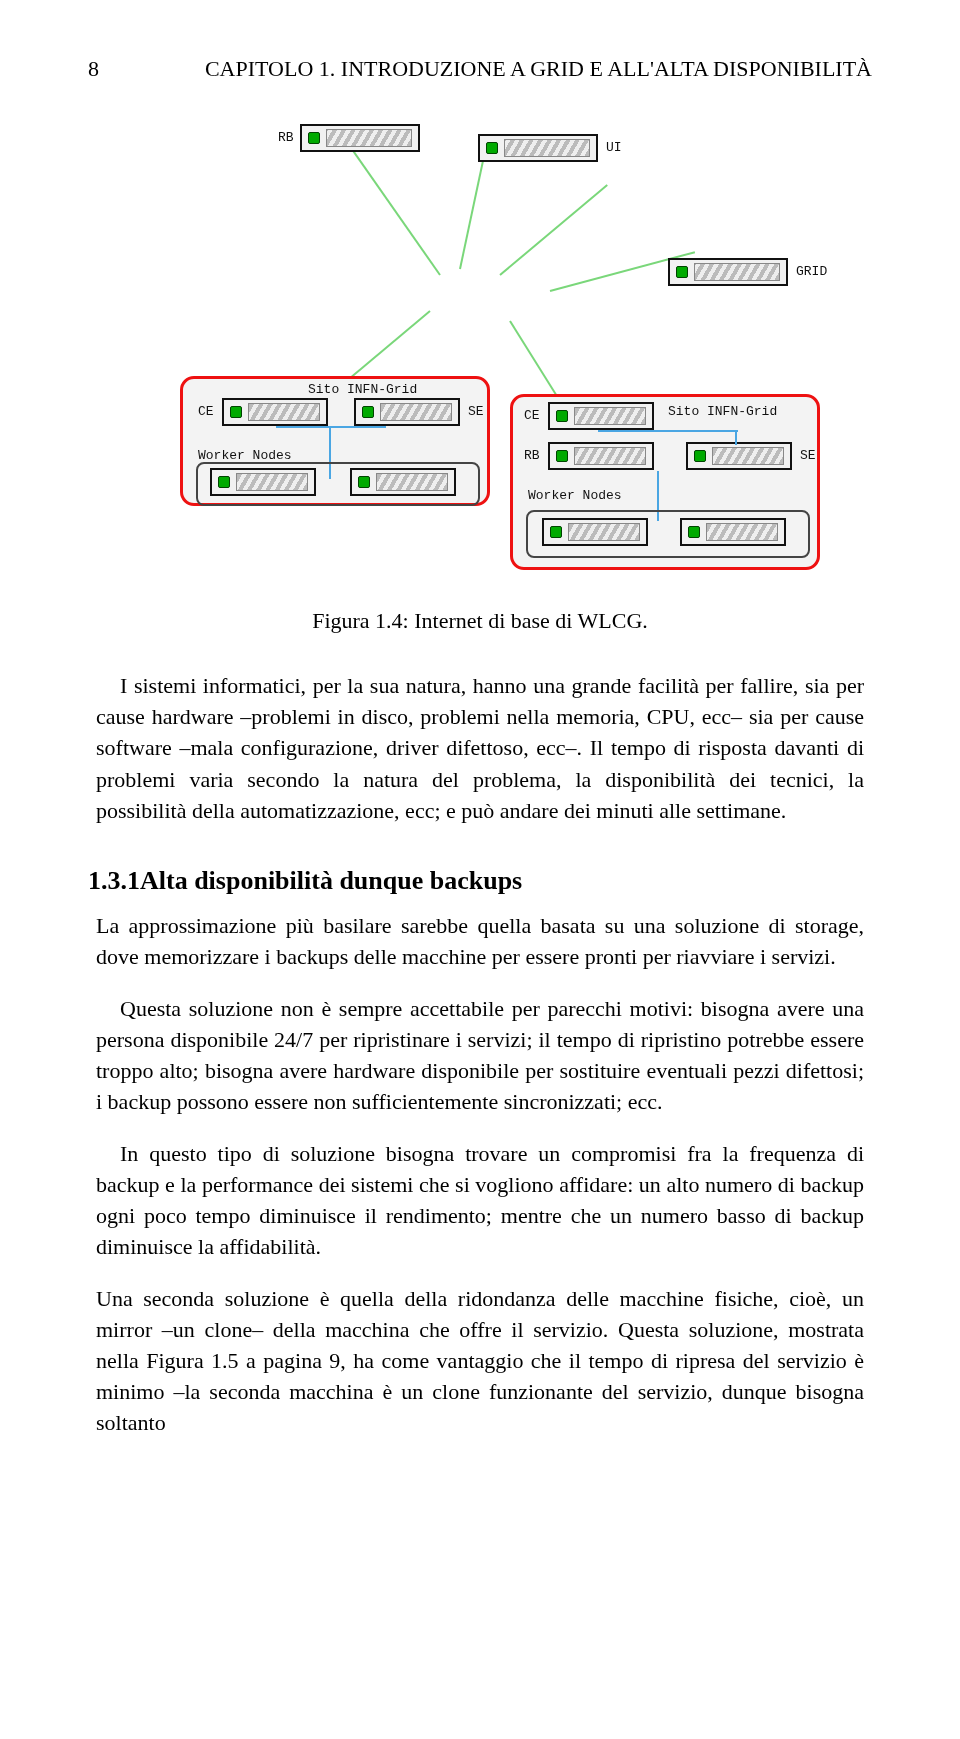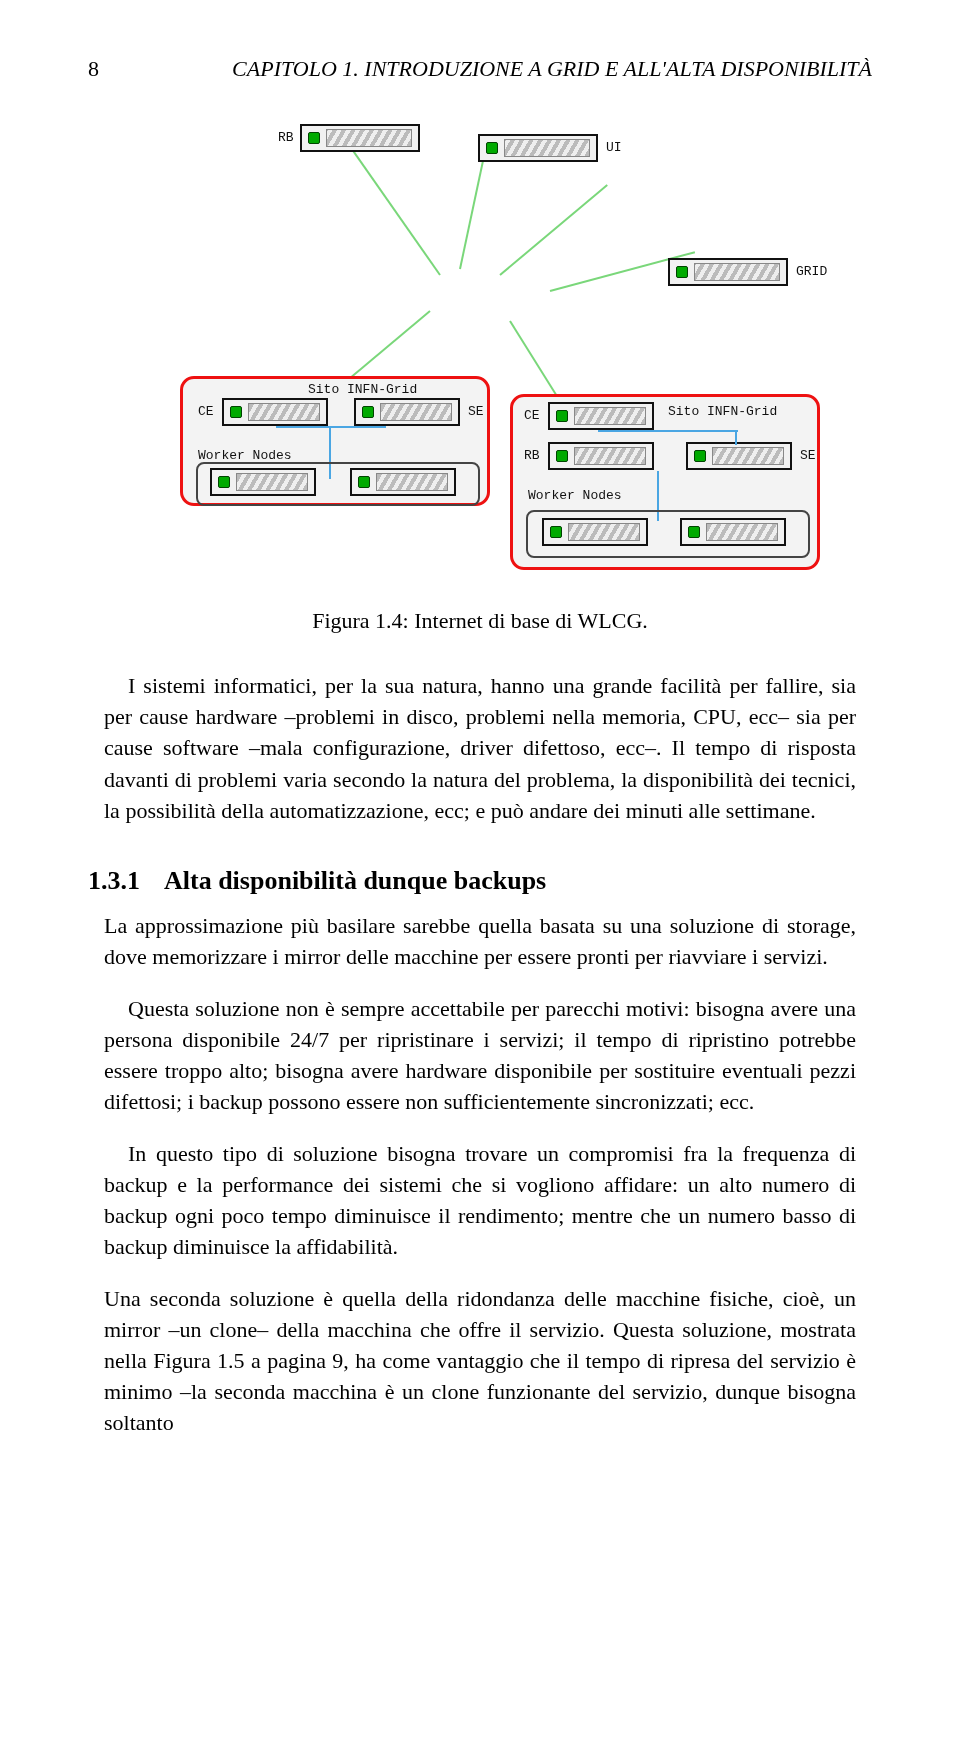--- a/index.html
+++ b/index.html
@@ -1,37 +1,37 @@
 <!DOCTYPE html>
 <html><head>
 <meta charset="utf-8">
 <style>
   html,body{margin:0;padding:0;background:#fff;font-family:"Times New Roman",Times,serif;color:#000}
   .page{width:960px;min-height:1739px;margin:0 auto;padding:56px 88px 56px 88px;box-sizing:border-box;position:relative}
   .runhead{display:flex;justify-content:space-between;font-size:22px;margin-bottom:32px}
-  .runhead .chap{font-style:italic}
+  .runhead .chap{}
   
   .figwrap{position:relative;width:680px;height:480px;margin:0 auto;font-family:Liberation Mono, monospace;font-size:13px}
   .svr{position:absolute;width:120px;height:28px;border:2px solid #111;background:#f1f1f1;box-sizing:border-box;display:flex;align-items:center}
   .svr .led{width:10px;height:10px;background:#0a0;border:1px solid #040;border-radius:2px;margin:0 4px 0 6px}
   .svr .ptn{flex:1;height:16px;margin:0 6px 0 2px;background:repeating-linear-gradient(-60deg,#bbb 0 4px,#eee 4px 8px);border:1px solid #888}
   .svr.narrow{width:106px}
   .lbl{position:absolute;font-size:13px;color:#111}
   .cloud{position:absolute;width:170px;height:80px;border:2px solid #333;border-radius:60px 70px 70px 60px;display:flex;align-items:center;justify-content:center;background:#fff}
   .cloud:before,.cloud:after{content:"";position:absolute;border:2px solid #333;background:#fff;border-radius:50%}
   .cloud:before{width:70px;height:70px;left:-18px;top:14px}
   .cloud:after{width:60px;height:60px;right:-14px;top:8px}
   .cloud span{position:relative;z-index:2}
   .site{position:absolute;border:3px solid #e11;border-radius:14px;background:#f3f3f3;box-sizing:border-box}
   .caption{text-align:center;font-size:22px;margin:14px 0 36px}
   
-  .para{font-size:22px;line-height:1.42;text-align:justify;margin:0 16px 20px}
+  .para{font-size:22px;line-height:1.42;text-align:justify;margin:0 8px 20px}
   .para .indent{display:inline-block;width:24px}
   h2.sec{font-size:26px;font-weight:bold;margin:40px 0 14px}
-  h2.sec .num{margin-right:24px}
+  h2.sec .num{margin-right:0}
   
   .line{position:absolute;background:#7ad77a;height:2px;transform-origin:left center}
   .lineblue{position:absolute;background:#4aa6e3;height:2px;transform-origin:left center}
 </style>
 </head>
 <body>
 
 <div class="page">
 
   <div class="runhead">
@@ -126,21 +126,21 @@
 
   <div class="caption">Figura 1.4: Internet di base di WLCG.</div>
 
   <p class="para">
     <span class="indent"></span><span>I sistemi informatici, per la sua natura, hanno una grande facilità per fallire, sia per cause hardware –problemi in disco, problemi nella memoria, CPU, ecc– sia per cause software –mala configurazione, driver difettoso, ecc–. Il tempo di risposta davanti di problemi varia secondo la natura del problema, la disponibilità dei tecnici, la possibilità della automatizzazione, ecc; e può andare dei minuti alle settimane.</span>
   </p>
 
   <h2 class="sec">
     <span class="num">1.3.1</span><span>Alta disponibilità dunque backups</span>
   </h2>
-  <p class="para">La approssimazione più basilare sarebbe quella basata su una soluzione di storage, dove memorizzare i mirror delle macchine per essere pronti per riavviare i servizi.</p>
+  <p class="para">La approssimazione più basilare sarebbe quella basata su una soluzione di storage, dove memorizzare i backups delle macchine per essere pronti per riavviare i servizi.</p>
   <p class="para">
     <span class="indent"></span><span>Questa soluzione non è sempre accettabile per parecchi motivi: bisogna avere una persona disponibile 24/7 per ripristinare i servizi; il tempo di ripristino potrebbe essere troppo alto; bisogna avere hardware disponibile per sostituire eventuali pezzi difettosi; i backup possono essere non sufficientemente sincronizzati; ecc.</span>
   </p>
   <p class="para">
     <span class="indent"></span><span>In questo tipo di soluzione bisogna trovare un compromisi fra la frequenza di backup e la performance dei sistemi che si vogliono affidare: un alto numero di backup ogni poco tempo diminuisce il rendimento; mentre che un numero basso di backup diminuisce la affidabilità.</span>
   </p>
 
   <p class="para">Una seconda soluzione è quella della ridondanza delle macchine fisiche, cioè, un mirror –un clone– della macchina che offre il servizio. Questa soluzione, mostrata nella Figura 1.5 a pagina 9, ha come vantaggio che il tempo di ripresa del servizio è minimo –la seconda macchina è un clone funzionante del servizio, dunque bisogna soltanto</p>
 
 </div>

